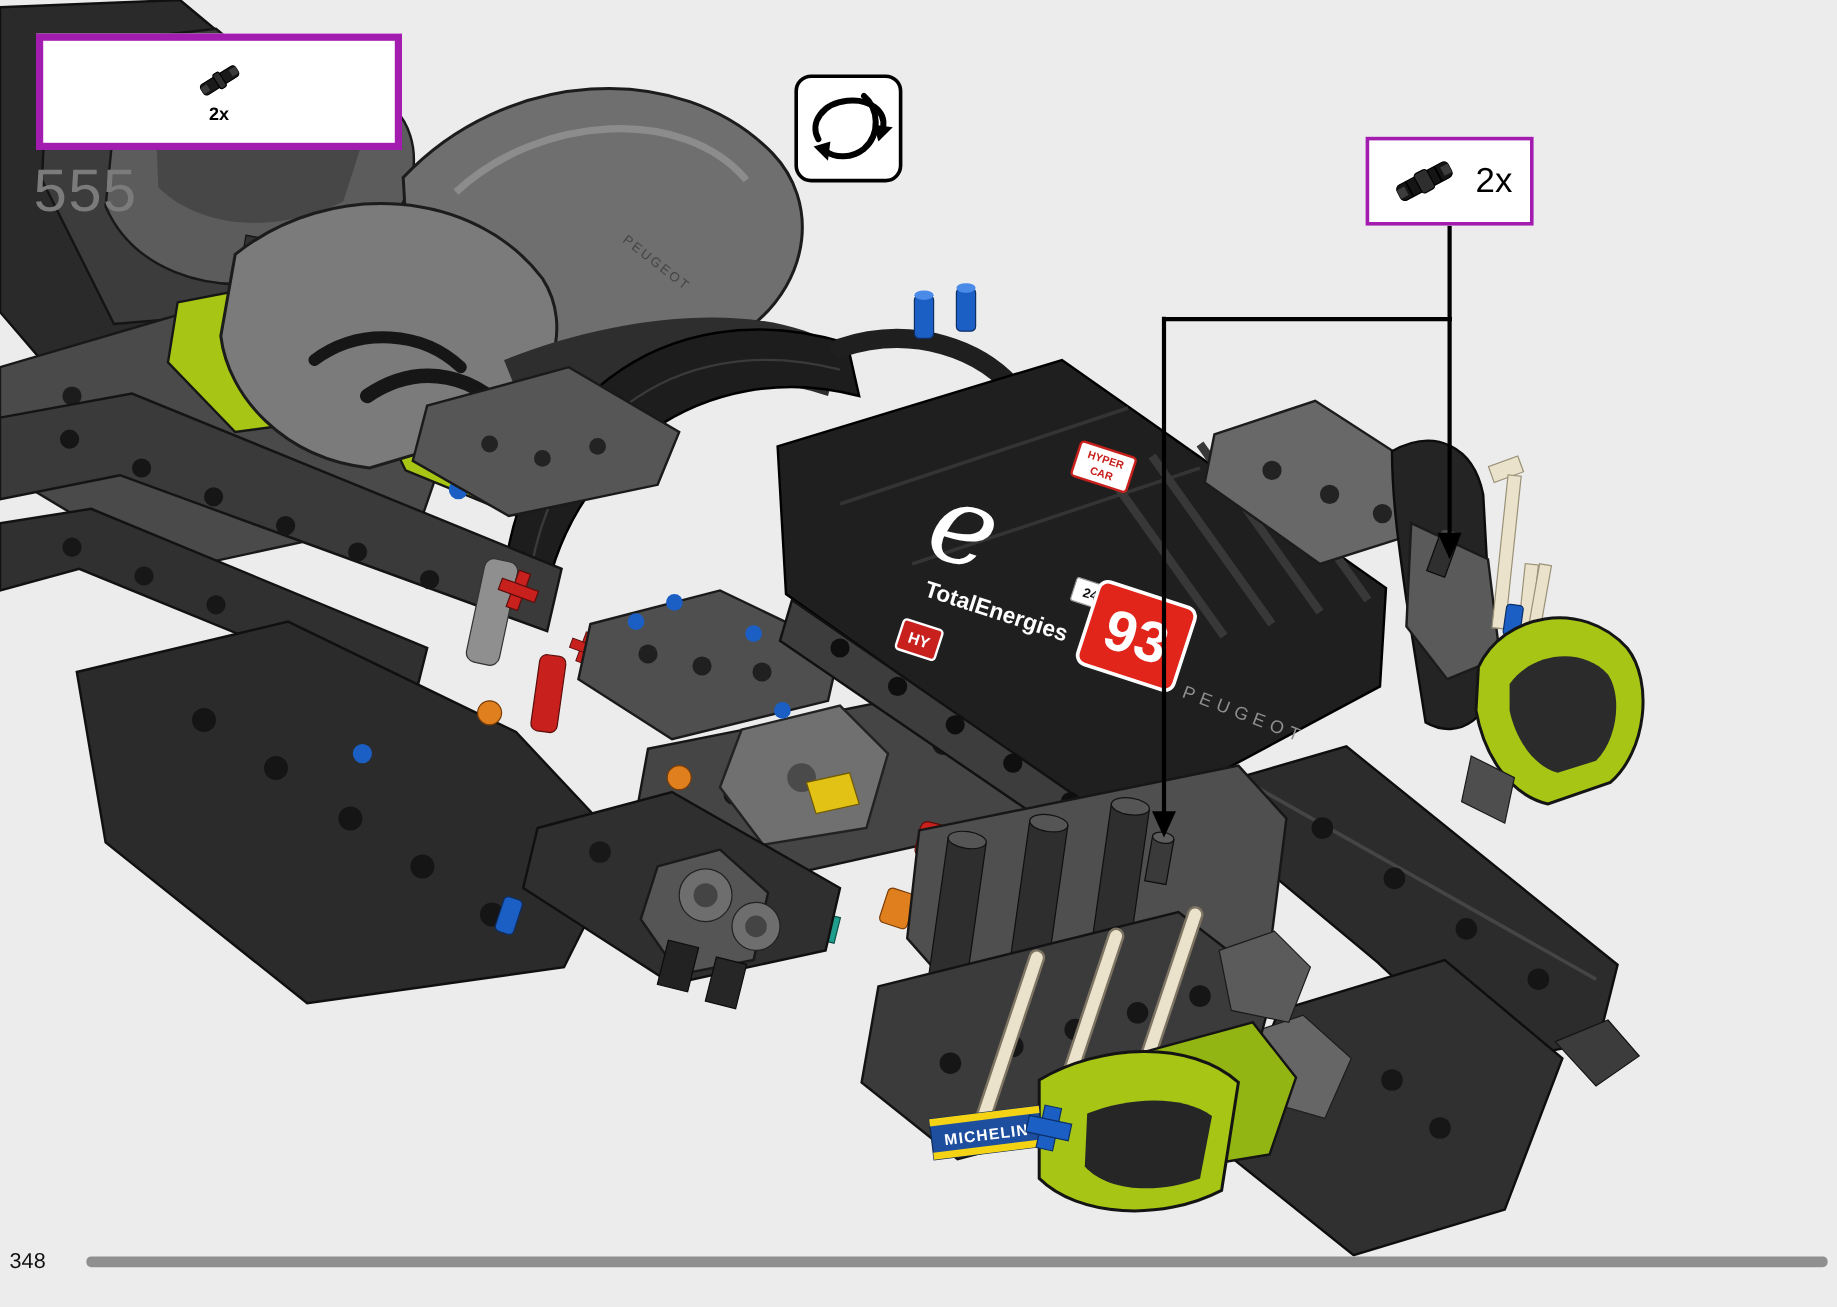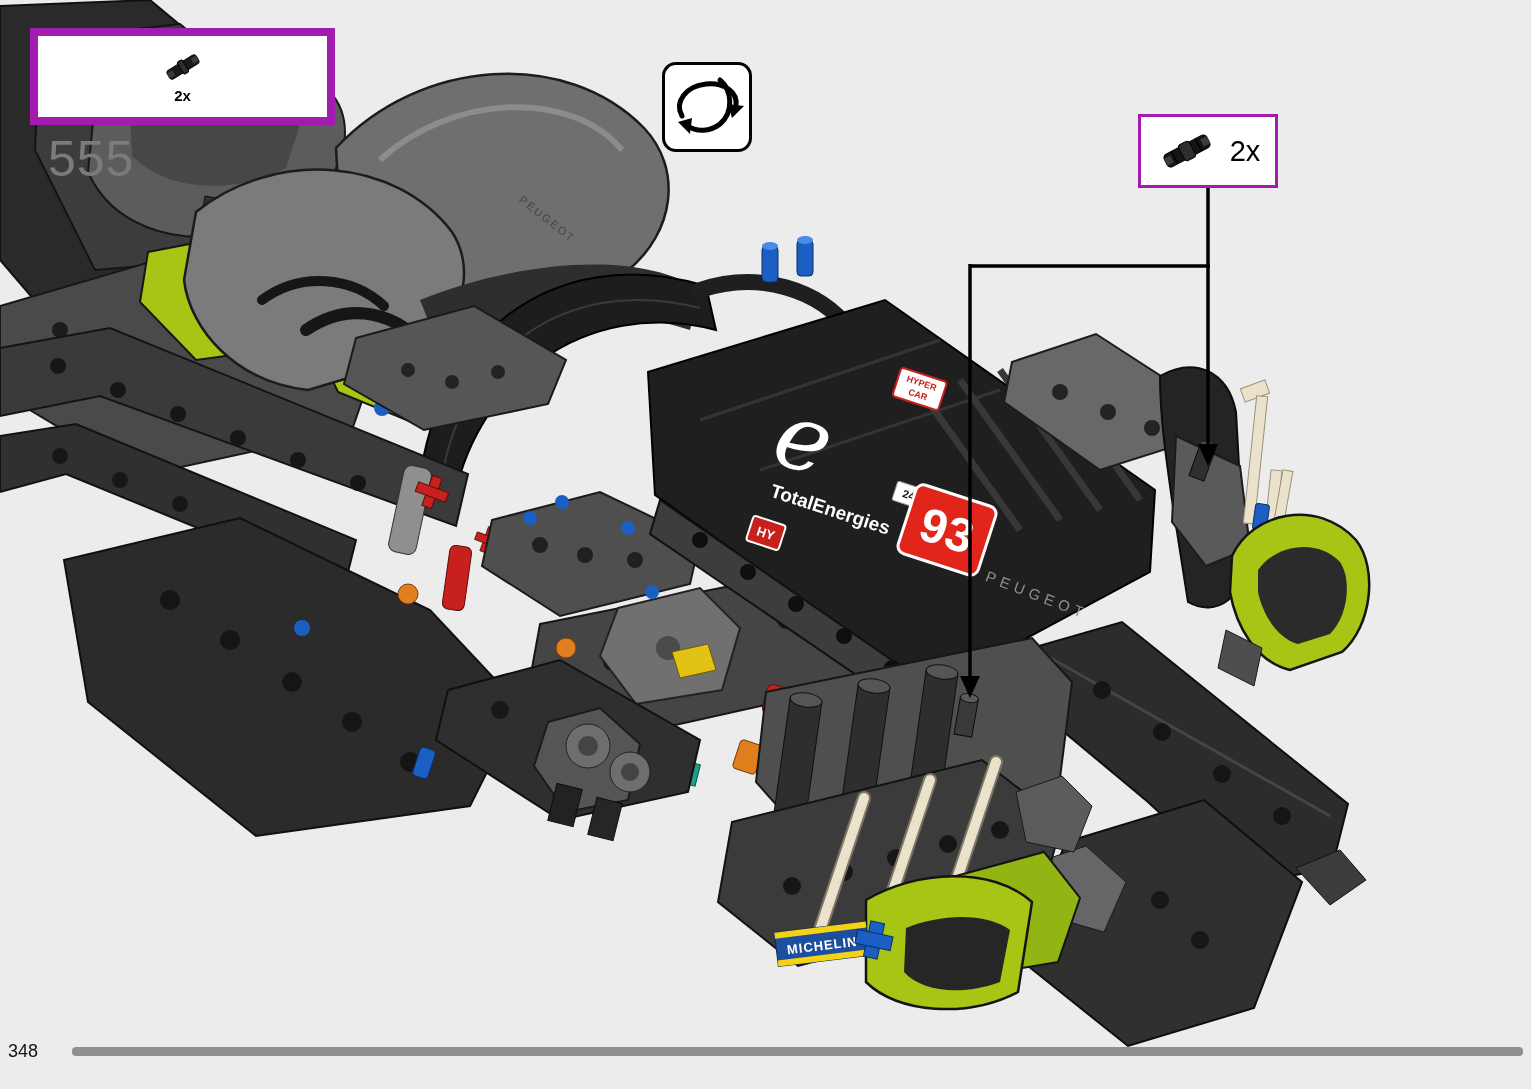--- a/index.html
+++ b/index.html
@@ -3,27 +3,27 @@
 <meta charset="utf-8">
 <style>
   * { margin:0; padding:0; box-sizing:border-box; }
   html,body { width:1531px; height:1089px; }
   body { font-family:"Liberation Sans",sans-serif; background:#ececec; overflow:hidden; }
   .page { position:relative; width:1531px; height:1089px; background:#ececec; }
   .model-svg, .callout-svg { position:absolute; left:0; top:0; width:1531px; height:1089px; }
   .callout-svg { pointer-events:none; }
   svg text { font-family:"Liberation Sans",sans-serif; }
 
-  .parts-box { position:absolute; background:#ffffff; border:8px solid #a21caf; display:flex; align-items:center; justify-content:center; }
+  .parts-box { position:absolute; background:#ffffff; border:6px solid #a21caf; display:flex; align-items:center; justify-content:center; }
   .parts-box-1 { left:30px; top:28px; width:305px; height:97px; flex-direction:column; }
   .parts-box-2 { left:1138px; top:114px; width:140px; height:74px; border-width:3px; gap:12px; }
   .qty-small { font-size:15px; font-weight:bold; color:#000; margin-top:3px; }
   .qty-large { font-size:29px; color:#000; }
 
-  .step-number { position:absolute; left:48px; top:130px; font-size:50px; color:#7b7b7b; letter-spacing:1px; }
+  .step-number { position:absolute; left:28px; top:130px; font-size:50px; color:#7b7b7b; letter-spacing:1px; }
 
   .rotate-box { position:absolute; left:662px; top:62px; width:90px; height:90px; background:#fff; border:3px solid #000; border-radius:14px; display:flex; align-items:center; justify-content:center; }
 
   .page-number { position:absolute; left:8px; top:1041px; font-size:18px; font-weight:normal; color:#111; }
   .progress-bar { position:absolute; left:72px; top:1047px; width:1451px; height:9px; background:#8f8f8f; border-radius:4px; }
 </style>
 </head>
 <body>
 
 <div class="page">

